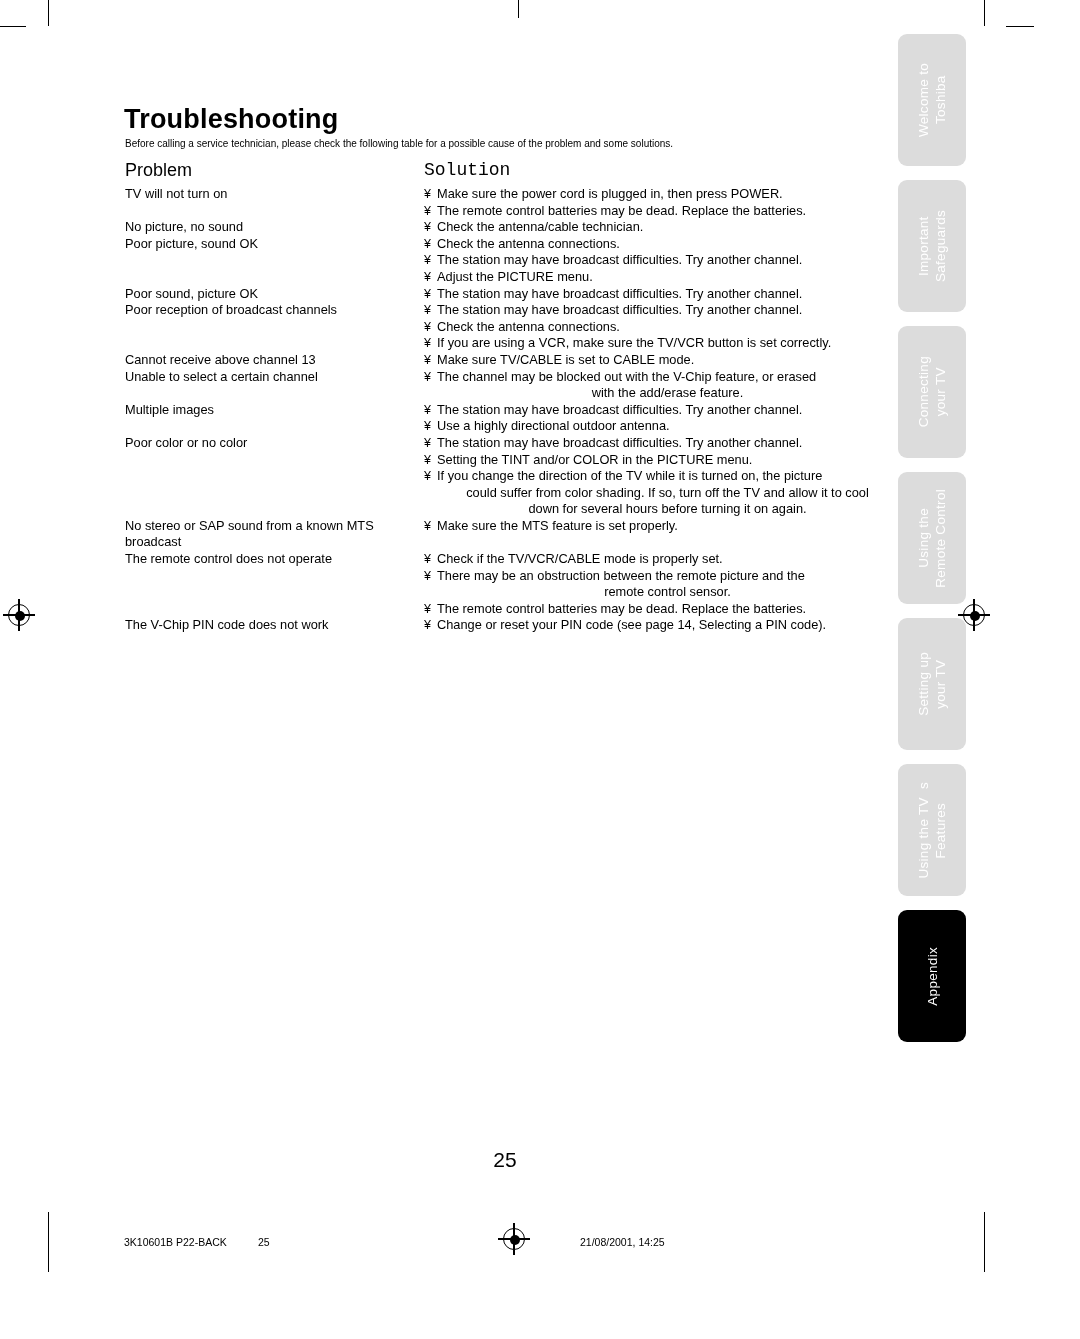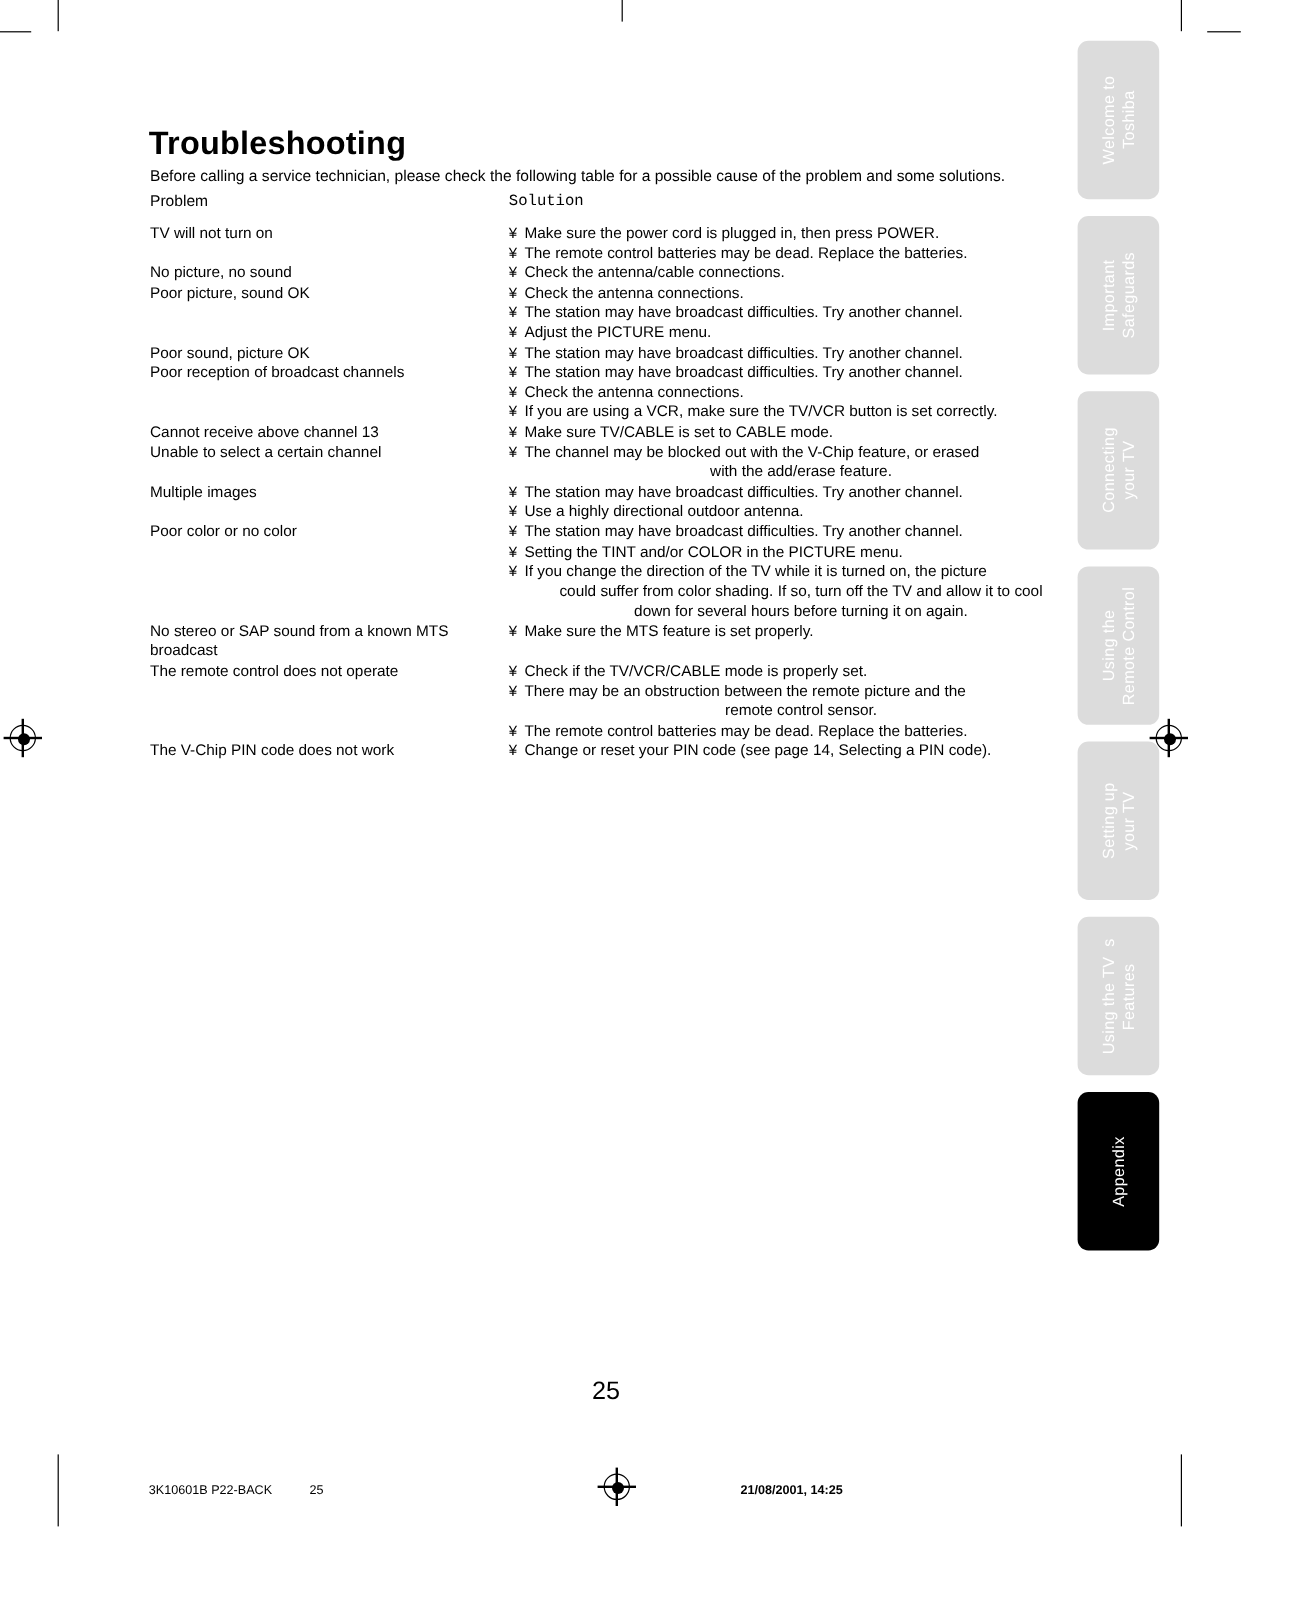--- a/index.html
+++ b/index.html
@@ -73,28 +73,28 @@
     top: 86px;
     font-size: 27px;
     letter-spacing: 0.2px;
   }
 
   .intro {
     position: absolute;
     left: 125px;
     top: 126px;
     width: 760px;
-    font-size: 13px;
+    font-size: 10px;
     line-height: 16px;
   }
 
   .col-head {
     position: absolute;
     top: 160px;
-    font-size: 13px;
+    font-size: 18px;
   }
   .col-head.problem { left: 125px; }
   .col-head.solution { left: 424px; font-family: Liberation Mono, monospace; }
 
   table.tbl {
     position: absolute;
     left: 125px;
     top: 186px;
     width: 760px;
     border-collapse: collapse;
@@ -198,21 +198,21 @@
   .footer {
     position: absolute;
     left: 0;
     top: 1236px;
     width: 1010px;
     font-size: 10.5px;
     color: #000;
   }
   .footer .f-left { position: absolute; left: 124px; top: 0; }
   .footer .f-pg   { position: absolute; left: 258px; top: 0; }
-  .footer .f-date { position: absolute; left: 617px; top: 0; font-weight: bold; }
+  .footer .f-date { position: absolute; left: 580px; top: 0; }
 
   .footline {
     position: absolute;
     background: #000;
     height: 1px;
   }
 </style>
 </head>
 <body>
 
@@ -252,21 +252,21 @@
             <ul>
               <li><span class="bullet">¥</span><span>Make sure the power cord is plugged in, then press POWER.</span></li>
               <li><span class="bullet">¥</span><span>The remote control batteries may be dead. Replace the batteries.</span></li>
             </ul>
           </td>
         </tr>
         <tr>
           <td class="prob">No picture, no sound</td>
           <td class="sol">
             <ul>
-              <li><span class="bullet">¥</span><span>Check the antenna/cable connections.</span></li>
+              <li><span class="bullet">¥</span><span>Check the antenna/cable technician.</span></li>
             </ul>
           </td>
         </tr>
         <tr>
           <td class="prob">Poor picture, sound OK</td>
           <td class="sol">
             <ul>
               <li><span class="bullet">¥</span><span>Check the antenna connections.</span></li>
               <li><span class="bullet">¥</span><span>The station may have broadcast difficulties. Try another channel.</span></li>
               <li><span class="bullet">¥</span><span>Adjust the PICTURE menu.</span></li>

